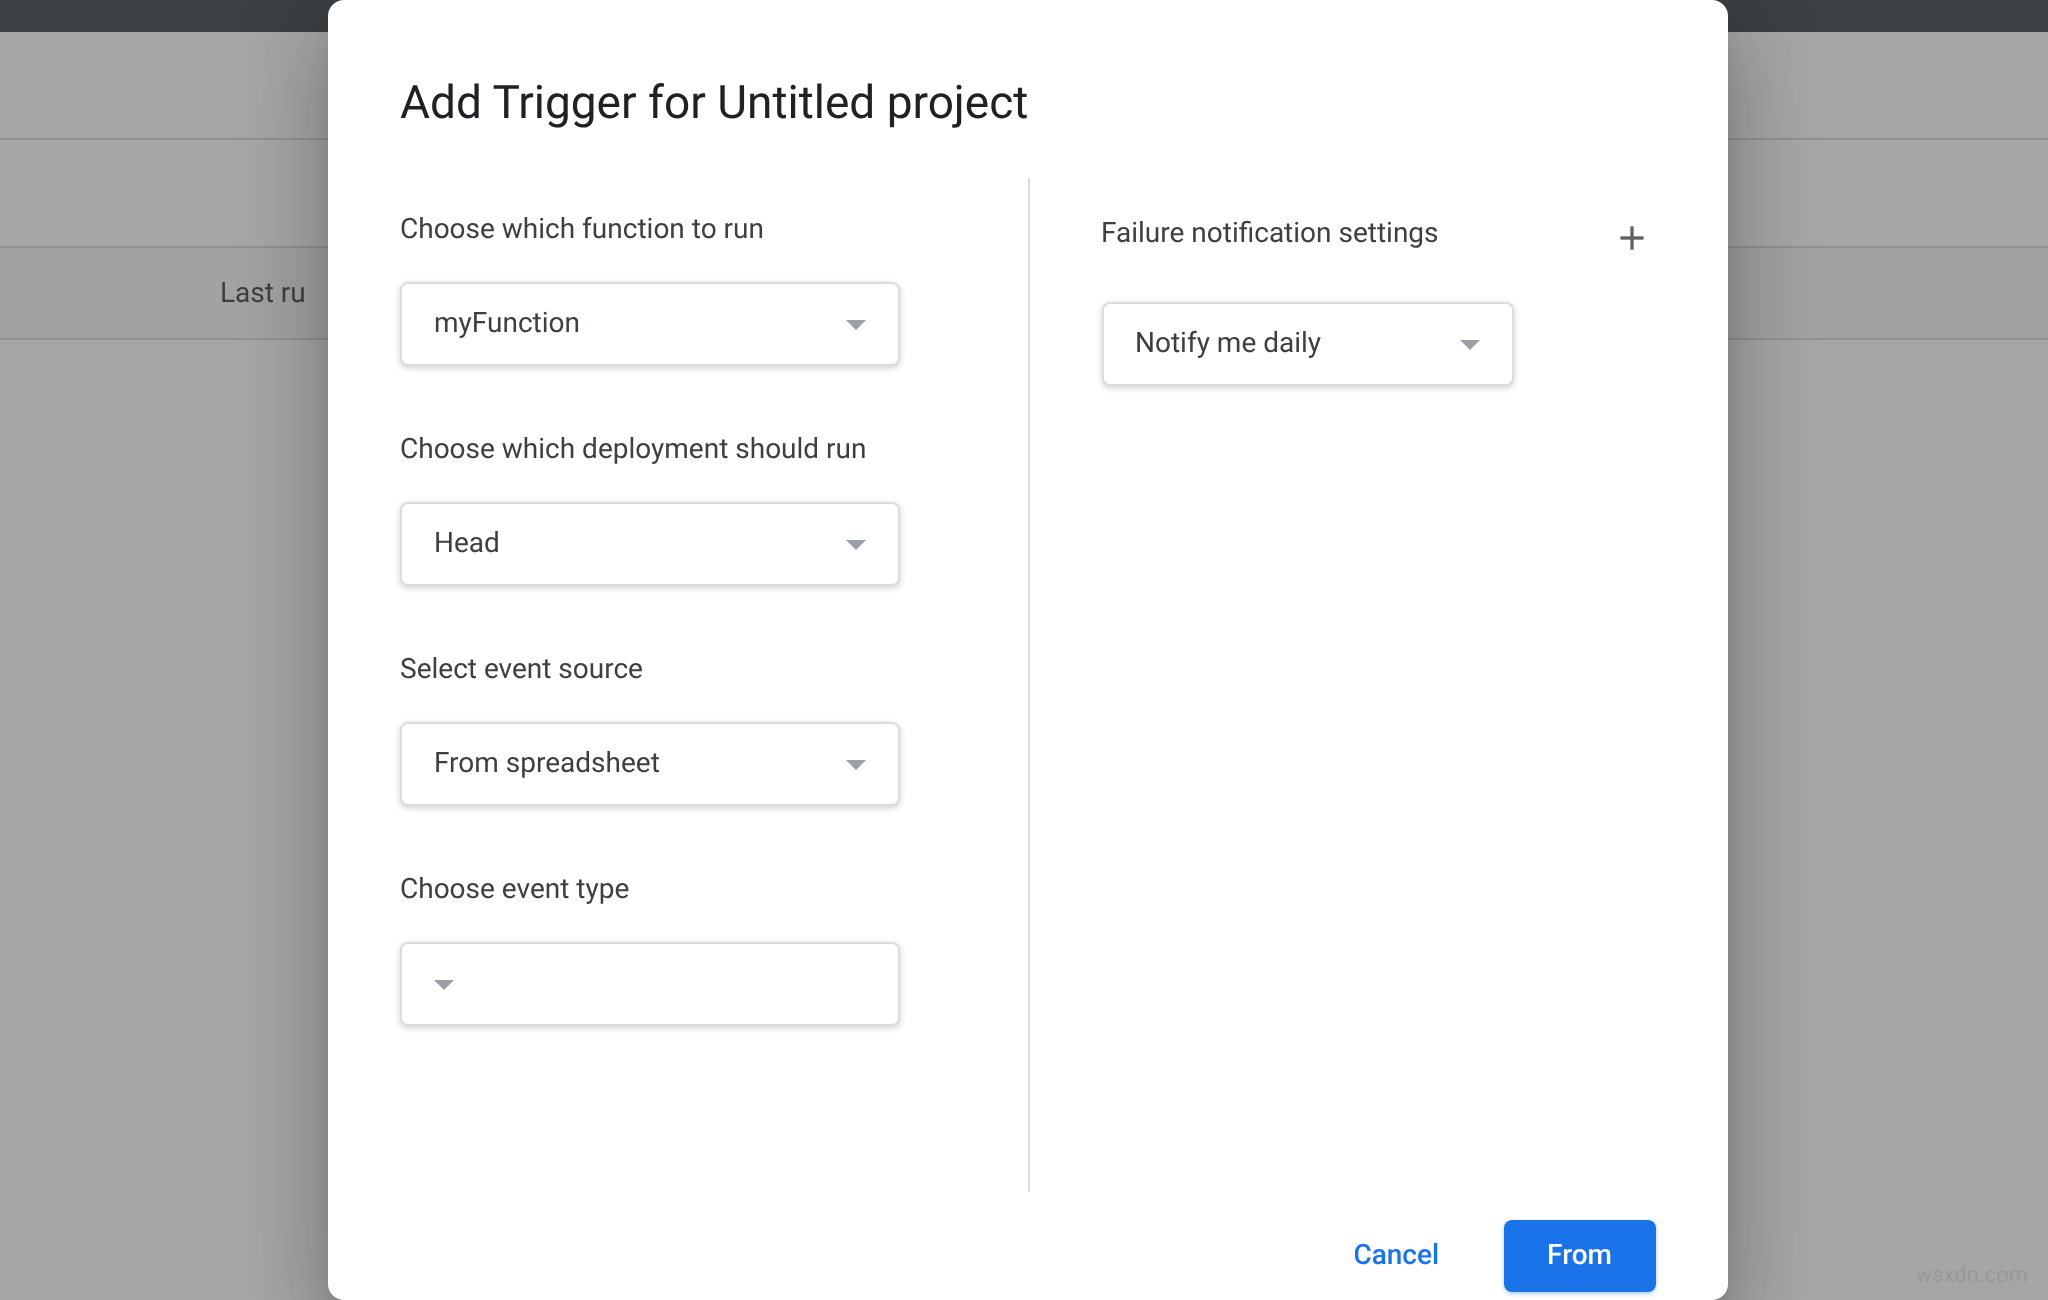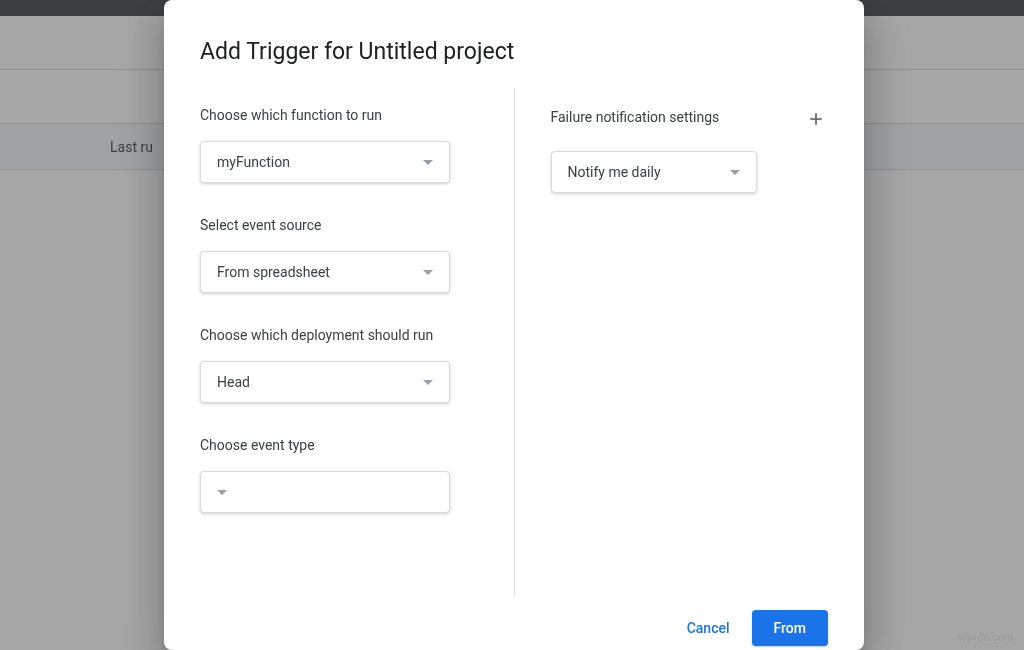--- a/index.html
+++ b/index.html
@@ -165,20 +165,21 @@
       height: 0;
       border-left: 5px solid transparent;
       border-right: 5px solid transparent;
       border-top: 5px solid #9aa0a6;
     }
     .dialog-actions {
       display: flex;
       justify-content: flex-end;
       align-items: center;
       padding: 14px 36px 4px 36px;
+      gap: 10px;
     }
     .btn {
       height: 36px;
       padding: 0 22px;
       border-radius: 4px;
       font-size: 14px;
       font-weight: 500;
       border: none;
       cursor: pointer;
       display: inline-flex;
@@ -216,31 +217,31 @@
 
       <div class="field-group">
         <span class="field-label">Choose which function to run</span>
         <div class="select">
           <span class="value">myFunction</span>
           <span class="dropdown-arrow"></span>
         </div>
       </div>
 
       <div class="field-group">
+        <span class="field-label">Choose which deployment should run</span>
+        <div class="select">
+          <span class="value">Head</span>
+          <span class="dropdown-arrow"></span>
+        </div>
+      </div>
+
+      <div class="field-group">
         <span class="field-label">Select event source</span>
         <div class="select">
           <span class="value">From spreadsheet</span>
-          <span class="dropdown-arrow"></span>
-        </div>
-      </div>
-
-      <div class="field-group">
-        <span class="field-label">Choose which deployment should run</span>
-        <div class="select">
-          <span class="value">Head</span>
           <span class="dropdown-arrow"></span>
         </div>
       </div>
 
       <div class="field-group">
         <span class="field-label">Choose event type</span>
         <div class="select">
           <span class="dropdown-arrow"></span>
         </div>
       </div>

